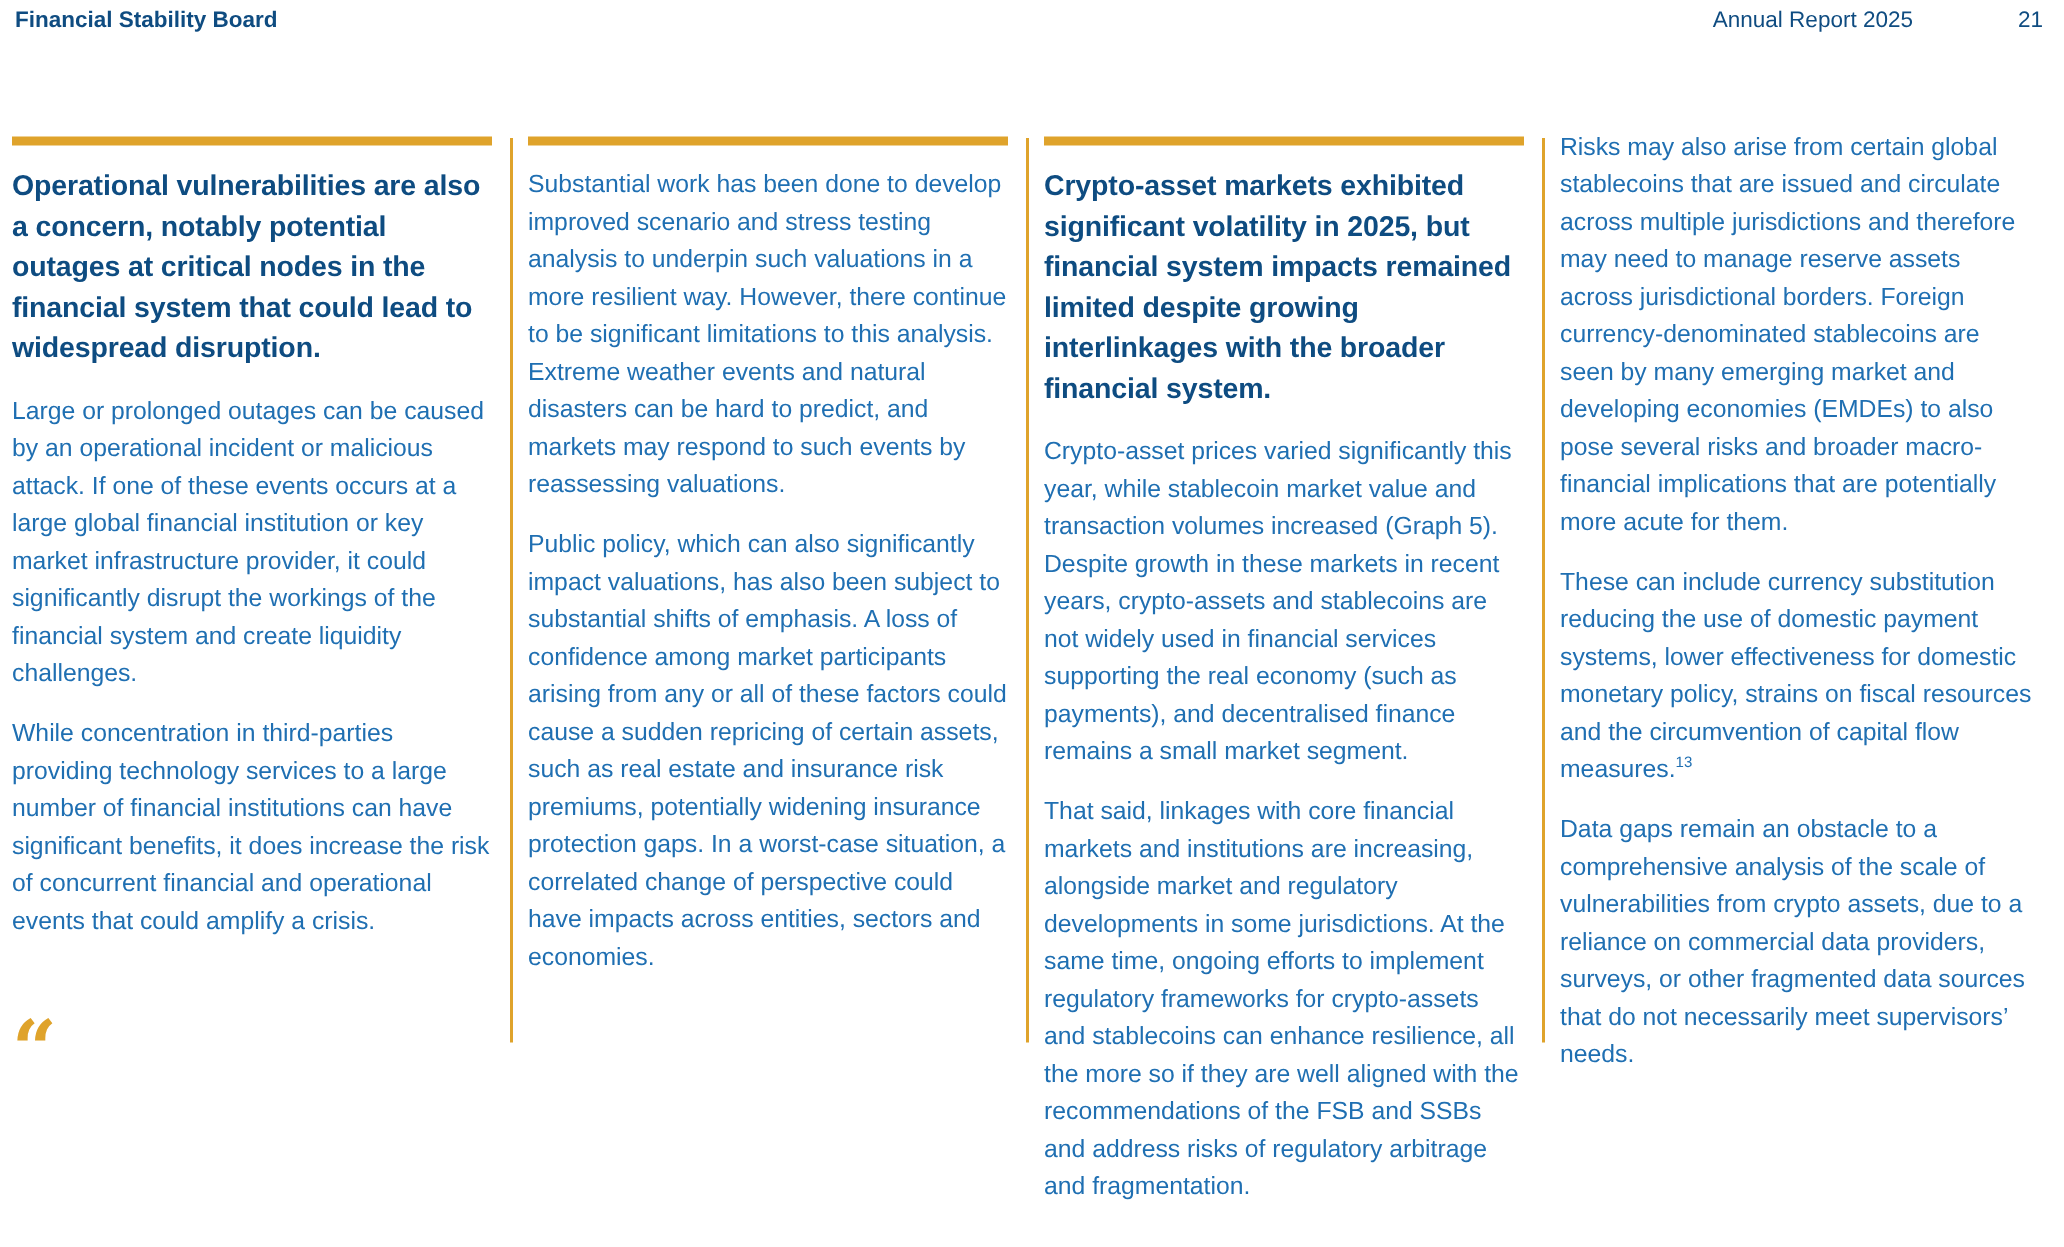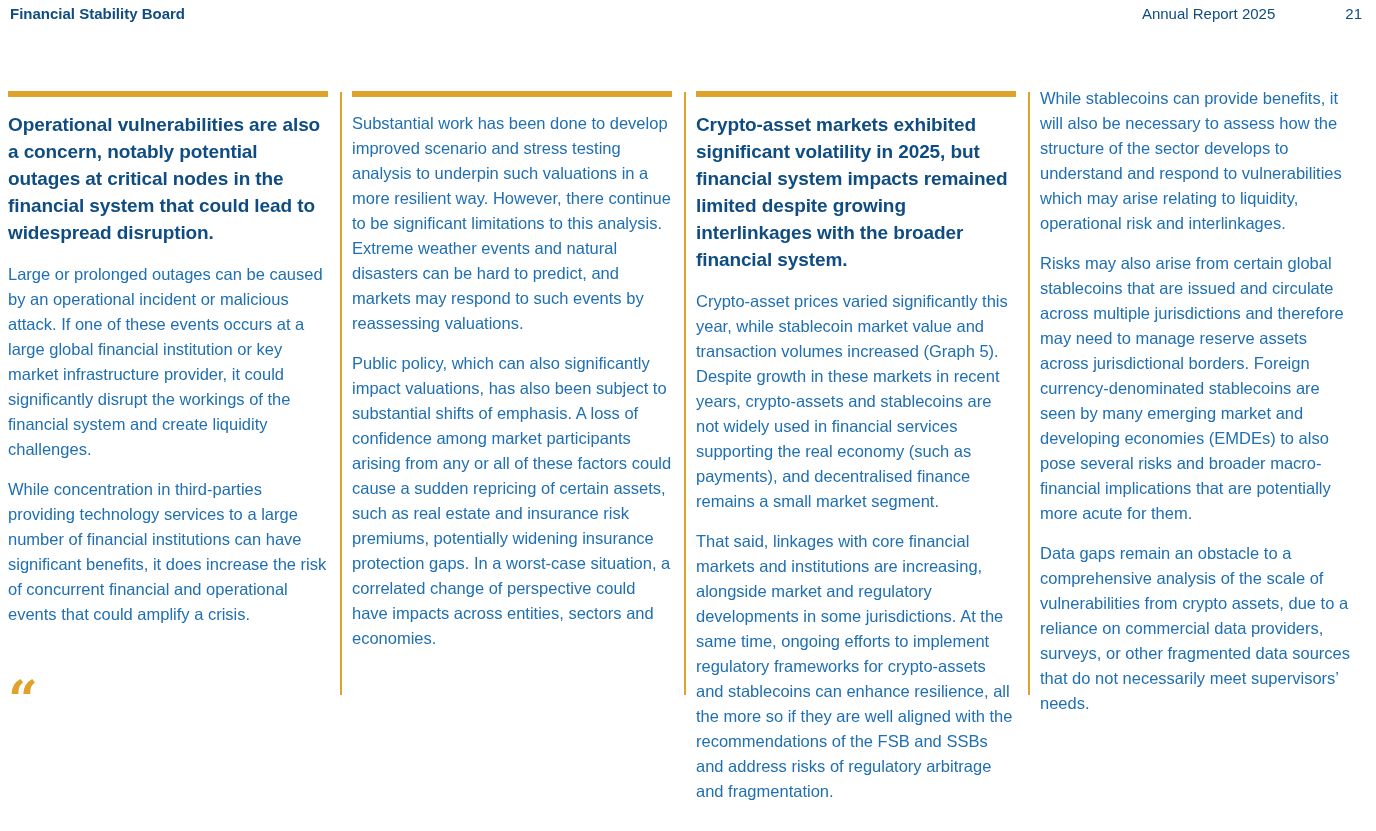--- a/index.html
+++ b/index.html
@@ -83,22 +83,22 @@
     </div>
 
     <div class="col">
       <div class="bar"></div>
       <h2>Crypto-asset markets exhibited significant volatility in 2025, but financial system impacts remained limited despite growing interlinkages with the broader financial system.</h2>
       <p><span>Crypto-asset prices varied significantly this year, while stablecoin market value and transaction volumes increased (</span><span class="graph-link">Graph 5</span><span>). Despite growth in these markets in recent years, crypto-assets and stablecoins are not widely used in financial services supporting the real economy (such as payments), and decentralised finance remains a small market segment.</span></p>
       <p>That said, linkages with core financial markets and institutions are increasing, alongside market and regulatory developments in some jurisdictions. At the same time, ongoing efforts to implement regulatory frameworks for crypto-assets and stablecoins can enhance resilience, all the more so if they are well aligned with the recommendations of the FSB and SSBs and address risks of regulatory arbitrage and fragmentation.</p>
     </div>
 
     <div class="col">
-      <p>While stablecoins can provide benefits, it will also be necessary to assess how the structure of the sector develops to understand and respond to vulnerabilities which may arise relating to liquidity, operational risk and interlinkages.</p>
       <p>Risks may also arise from certain global stablecoins that are issued and circulate across multiple jurisdictions and therefore may need to manage reserve assets across jurisdictional borders. Foreign currency-denominated stablecoins are seen by many emerging market and developing economies (EMDEs) to also pose several risks and broader macro-financial implications that are potentially more acute for them.</p>
+      <p><span>These can include currency substitution reducing the use of domestic payment systems, lower effectiveness for domestic monetary policy, strains on fiscal resources and the circumvention of capital flow measures.</span><sup>13</sup></p>
       <p>Data gaps remain an obstacle to a comprehensive analysis of the scale of vulnerabilities from crypto assets, due to a reliance on commercial data providers, surveys, or other fragmented data sources that do not necessarily meet supervisors’ needs.</p>
     </div>
 
   </div>
 
   <div class="divider d1"></div>
   <div class="divider d2"></div>
   <div class="divider d3"></div>
 
 </div>

